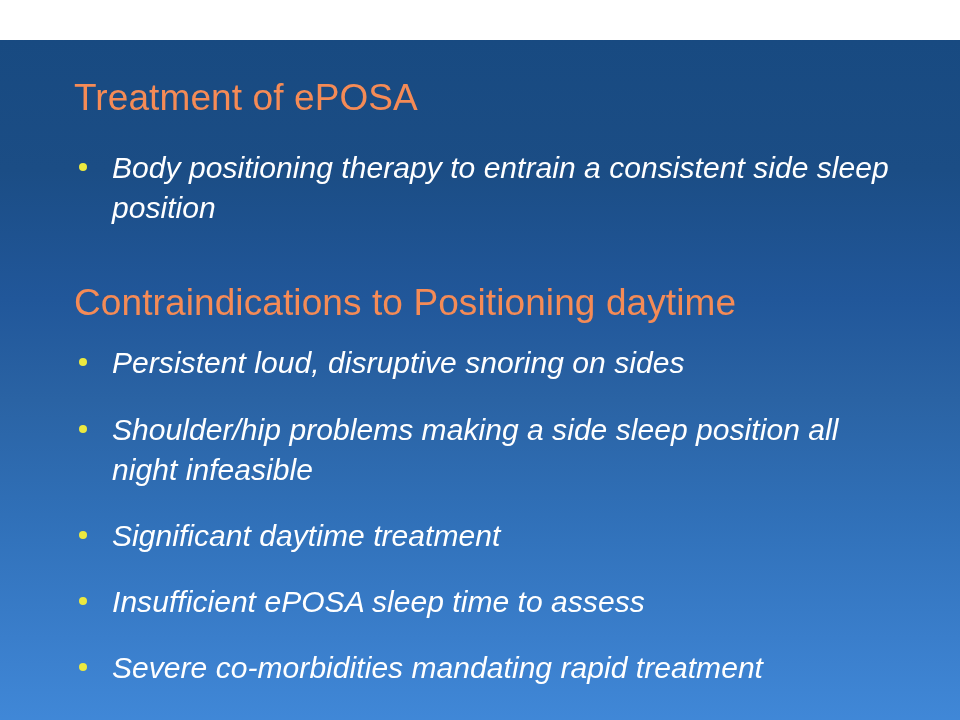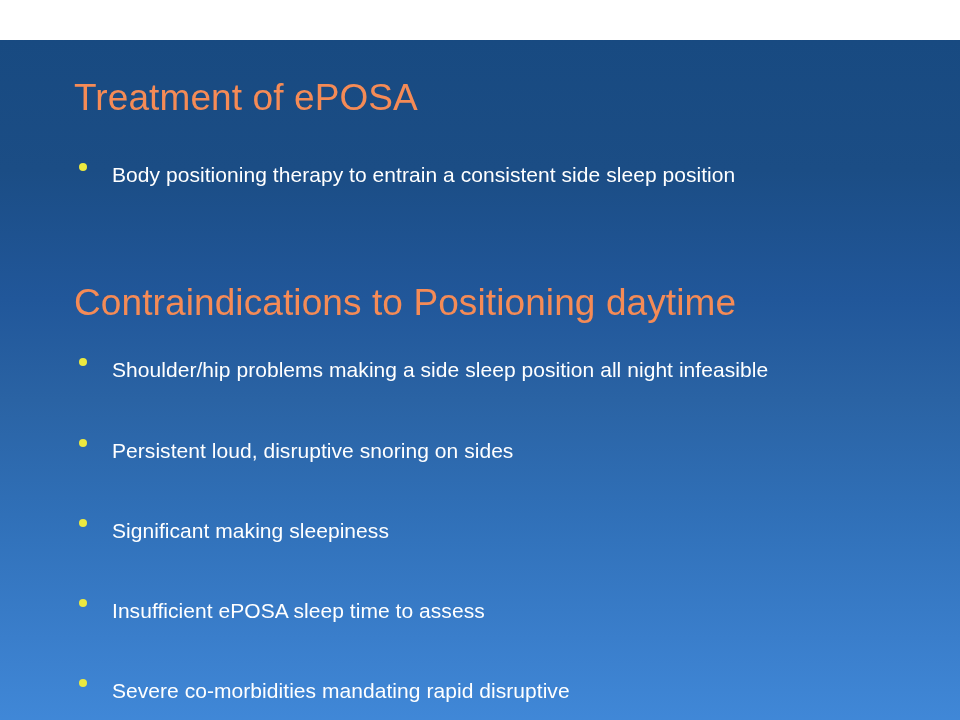--- a/index.html
+++ b/index.html
@@ -52,24 +52,25 @@
     left: 74px;
     width: 830px;
   }
   #bullets-top    { top: 108px; }
   #bullets-bottom { top: 303px; }
 
   .bullet-item {
     position: relative;
     padding-left: 38px;
     color: #ffffff;
-    font-size: 21px;
-    line-height: 54px;
+    font-size: 30px;
+    line-height: 40px;
     font-weight: normal;
     letter-spacing: 0.05px;
+    font-style: italic;
   }
   #bullets-bottom .bullet-item { margin-bottom: 26px; }
   #bullets-bottom .bullet-item:first-child { margin-bottom: 27px; }
   #bullets-bottom .bullet-item:last-child  { margin-bottom: 0; }
 
   .bullet-dot {
     position: absolute;
     left: 5px;
     top: 15px;
     width: 8px;
@@ -95,39 +96,39 @@
       <span class="bullet-text">Body positioning therapy to entrain a consistent side sleep position</span>
     </div>
   </div>
 
   <h2 id="section-heading" class="slide-heading">Contraindications to Positioning daytime</h2>
 
   <div id="bullets-bottom" class="bullet-block">
 
     <div class="bullet-item">
       <span class="bullet-dot"></span>
+      <span class="bullet-text">Persistent loud, disruptive snoring on sides</span>
+    </div>
+
+    <div class="bullet-item">
+      <span class="bullet-dot"></span>
       <span class="bullet-text">Shoulder/hip problems making a side sleep position all night infeasible</span>
     </div>
 
     <div class="bullet-item">
       <span class="bullet-dot"></span>
-      <span class="bullet-text">Persistent loud, disruptive snoring on sides</span>
-    </div>
-
-    <div class="bullet-item">
-      <span class="bullet-dot"></span>
-      <span class="bullet-text">Significant making sleepiness</span>
+      <span class="bullet-text">Significant daytime treatment</span>
     </div>
 
 
     <div class="bullet-item">
       <span class="bullet-dot"></span>
       <span class="bullet-text">Insufficient ePOSA sleep time to assess</span>
     </div>
 
     <div class="bullet-item">
       <span class="bullet-dot"></span>
-      <span class="bullet-text">Severe co-morbidities mandating rapid disruptive</span>
+      <span class="bullet-text">Severe co-morbidities mandating rapid treatment</span>
     </div>
 
   </div>
 
 </div>
 
 </body></html>

